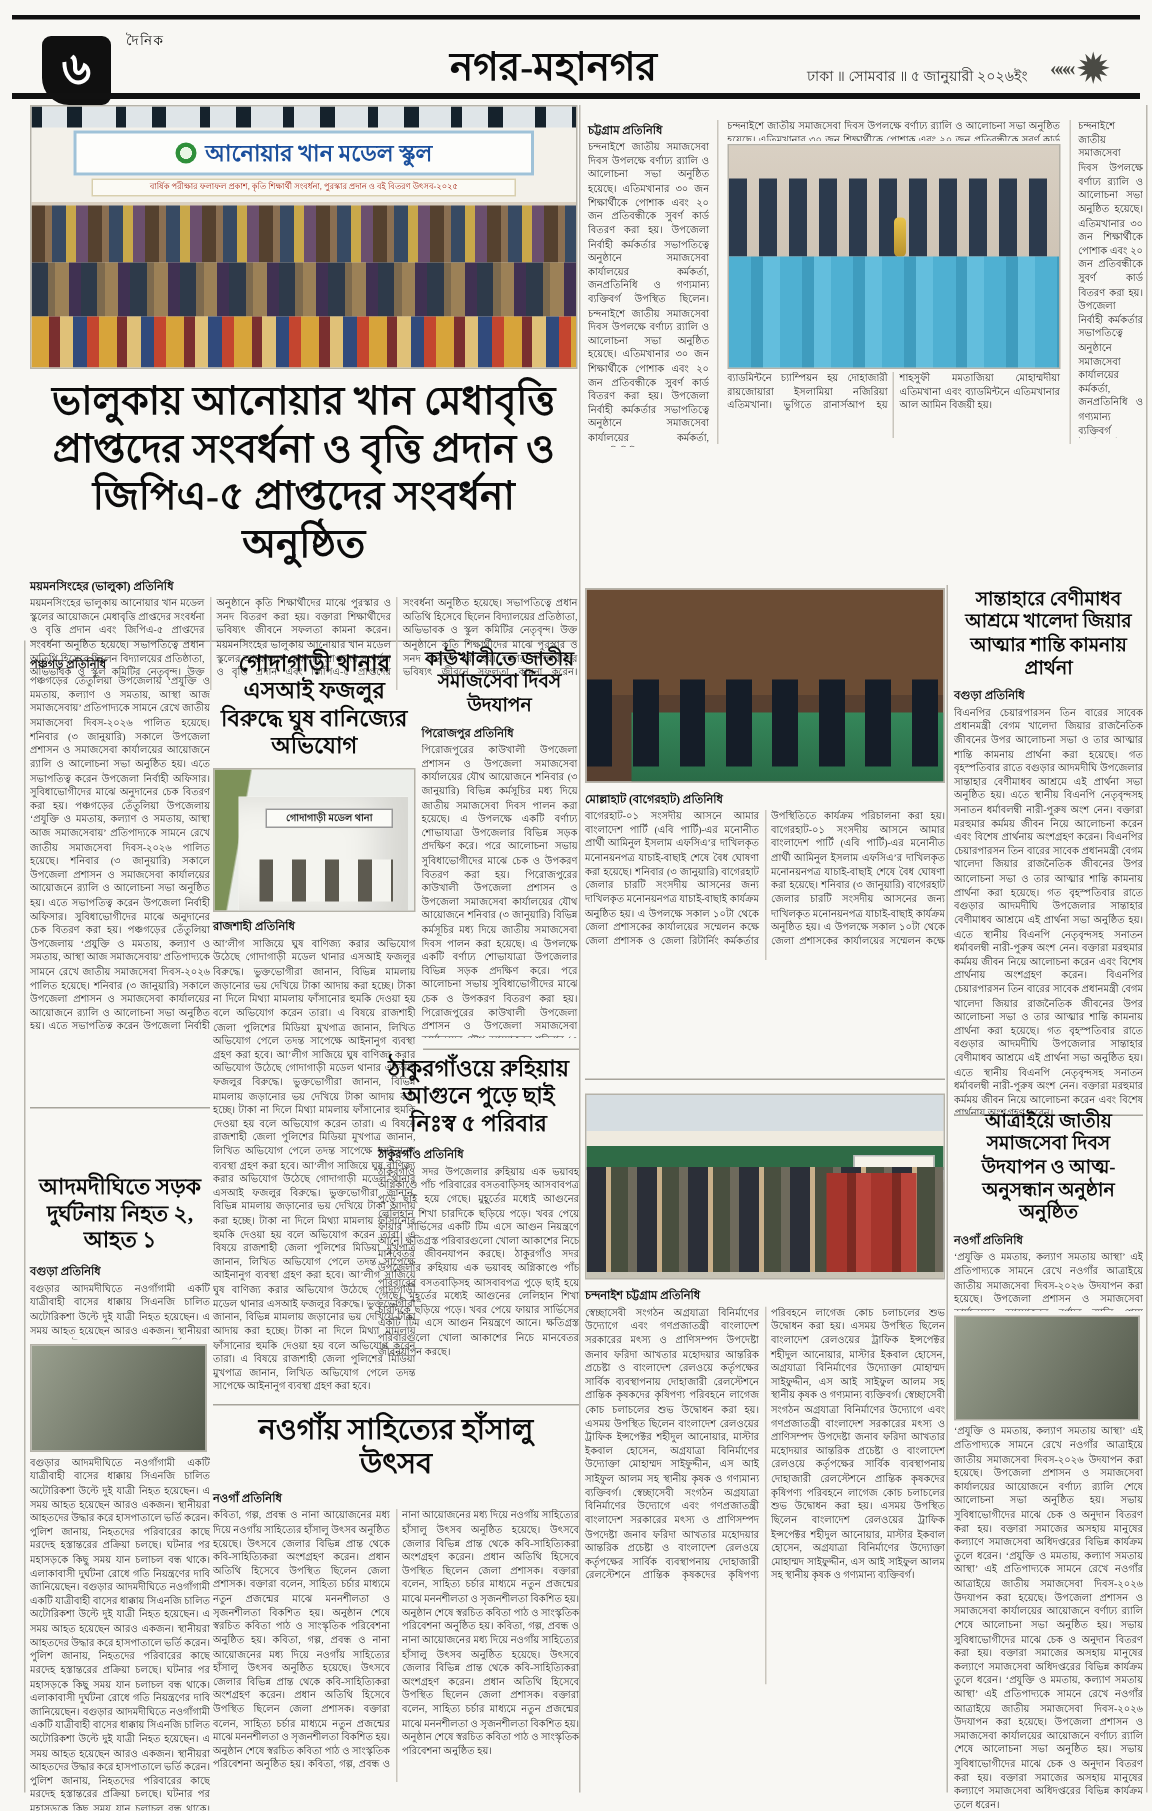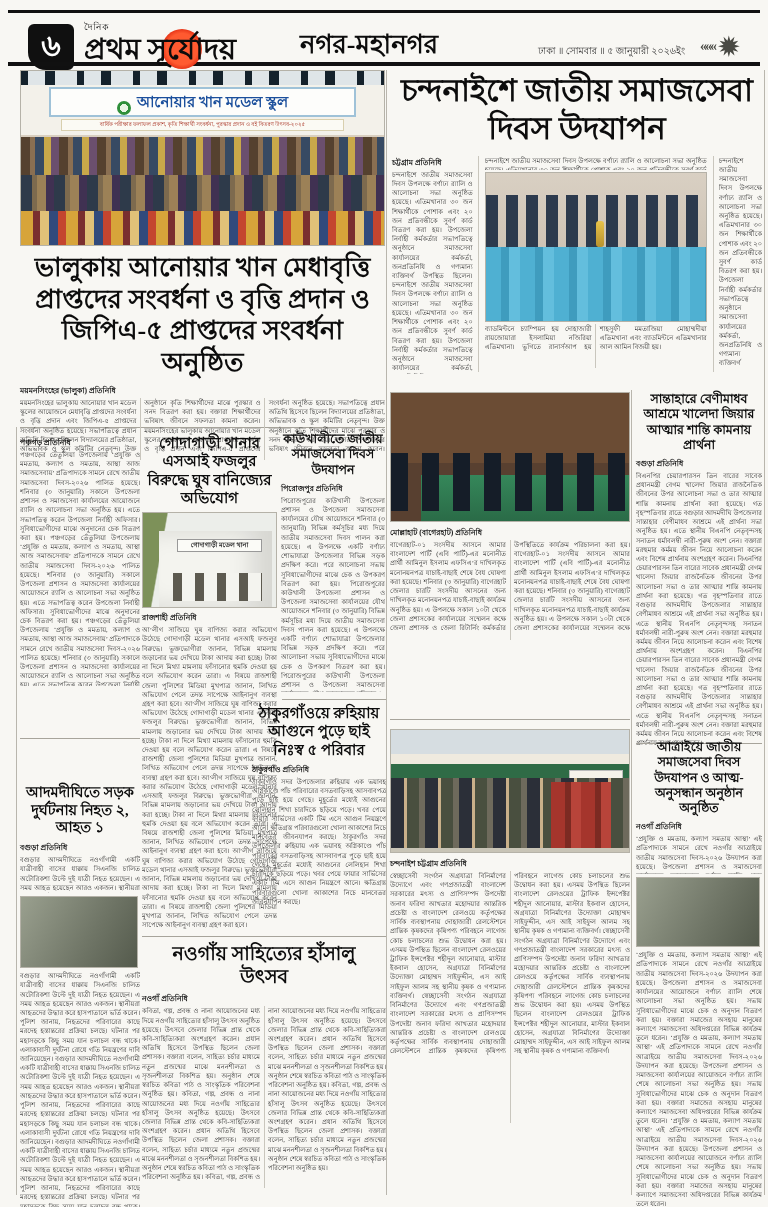--- a/index.html
+++ b/index.html
@@ -26,21 +26,21 @@
   .cols3{column-count:3;column-gap:8px;column-rule:1px solid #c9c6bd}
   .vrule{width:1px;background:#b9b6ad}
   .hrule{height:1px;background:#a7a49b}
   
   .photo{border:1px solid #b5b2a8;overflow:hidden;position:relative}
   
   .p-bhaluka{background:linear-gradient(#e8e4da 0 14px,#f3f1ea 14px 64px,#d9cfc0 64px 100%)}
   .pb-rail{position:absolute;top:0;left:0;right:0;height:14px;
      background:repeating-linear-gradient(90deg,#15222c 0 7px,#dfe5e8 7px 24px,#15222c 24px 34px,#dfe5e8 34px 56px)}
   .pb-banner{position:absolute;top:16px;left:28px;right:28px;height:30px;background:#fdfdfb;border:2px solid #9fc2d8;
-     display:flex;align-items:flex-end;justify-content:center;gap:6px}
+     display:flex;align-items:center;justify-content:center;gap:6px}
   .pb-logo{width:14px;height:14px;border-radius:50%;background:radial-gradient(circle,#e9f5e4 0 40%,#2f8f3a 41%)}
   .pb-banner span{font-size:15px;font-weight:bold;color:#1b4f9c;white-space:nowrap}
   .pb-sub{position:absolute;top:48px;left:40px;right:40px;height:12px;background:#fbfaf4;border:1px solid #d8cfae;
      font-size:5.5px;color:#a32414;display:flex;align-items:center;justify-content:center;white-space:nowrap;overflow:hidden}
   .pb-row1{position:absolute;top:66px;left:0;right:0;height:38px;
      background:repeating-linear-gradient(90deg,#55412f 0 9px,#8a6f52 9px 14px,#374a63 14px 23px,#c9a84a 23px 30px,#6b4f6e 30px 38px)}
   .pb-row2{position:absolute;top:104px;left:0;right:0;height:36px;
      background:repeating-linear-gradient(90deg,#2e3a4a 0 11px,#7d6a4e 11px 16px,#9c8157 16px 25px,#403152 25px 33px)}
   .pb-row3{position:absolute;top:140px;left:0;right:0;bottom:0;
      background:repeating-linear-gradient(90deg,#d7a43a 0 12px,#7a2f2f 12px 19px,#e0c178 19px 28px,#314a7c 28px 37px,#c4452f 37px 45px)}
@@ -84,24 +84,20 @@
 </style>
 </head>
 <body>
 
 <div class="abs topline" style="left:8px;top:10px;width:752px"></div>
 
 <div class="abs pageno" style="left:28px;top:24px">৬</div>
 
 <div class="abs" style="left:84px;top:20px">
   <div class="daily">দৈনিক</div>
-  <div style="position:relative">
-    <div class="sun abs" style="left:78px;top:-6px"></div>
-    <div class="paper">প্রথম সূর্যোদয়</div>
-  </div>
 </div>
 
 <div class="abs section-title" style="left:300px;top:24px">নগর-মহানগর</div>
 
 <div class="abs dateline" style="left:538px;top:44px">ঢাকা ॥ সোমবার ॥ ৫ জানুয়ারী ২০২৬ইং</div>
 
 <div class="abs" style="left:700px;top:32px;display:flex;align-items:center;gap:2px">
   <span class="orn-arrows">«««</span>
   <span class="ornament">✹</span>
 </div>
@@ -127,21 +123,20 @@
     <div class="pb-row3"></div>
   </div>
   <div class="hl" style="margin-top:6px;font-size:26px">ভালুকায় আনোয়ার খান মেধাবৃত্তি প্রাপ্তদের সংবর্ধনা ও বৃত্তি প্রদান ও জিপিএ-৫ প্রাপ্তদের সংবর্ধনা অনুষ্ঠিত</div>
   <div style="margin-top:5px">
     <div class="byline">ময়মনসিংহের (ভালুকা) প্রতিনিধি</div>
     <div class="body-text cols3" style="height:62px">ময়মনসিংহের ভালুকায় আনোয়ার খান মডেল স্কুলের আয়োজনে মেধাবৃত্তি প্রাপ্তদের সংবর্ধনা ও বৃত্তি প্রদান এবং জিপিএ-৫ প্রাপ্তদের সংবর্ধনা অনুষ্ঠিত হয়েছে। সভাপতিত্বে প্রধান অতিথি হিসেবে ছিলেন বিদ্যালয়ের প্রতিষ্ঠাতা, অভিভাবক ও স্কুল কমিটির নেতৃবৃন্দ। উক্ত অনুষ্ঠানে কৃতি শিক্ষার্থীদের মাঝে পুরস্কার ও সনদ বিতরণ করা হয়। বক্তারা শিক্ষার্থীদের ভবিষ্যৎ জীবনে সফলতা কামনা করেন। ময়মনসিংহের ভালুকায় আনোয়ার খান মডেল স্কুলের আয়োজনে মেধাবৃত্তি প্রাপ্তদের সংবর্ধনা ও বৃত্তি প্রদান এবং জিপিএ-৫ প্রাপ্তদের সংবর্ধনা অনুষ্ঠিত হয়েছে। সভাপতিত্বে প্রধান অতিথি হিসেবে ছিলেন বিদ্যালয়ের প্রতিষ্ঠাতা, অভিভাবক ও স্কুল কমিটির নেতৃবৃন্দ। উক্ত অনুষ্ঠানে কৃতি শিক্ষার্থীদের মাঝে পুরস্কার ও সনদ বিতরণ করা হয়। বক্তারা শিক্ষার্থীদের ভবিষ্যৎ জীবনে সফলতা কামনা করেন। ময়মনসিংহের ভালুকায় আনোয়ার খান মডেল স্কুলের আয়োজনে মেধাবৃত্তি প্রাপ্তদের সংবর্ধনা ও বৃত্তি প্রদান এবং জিপিএ-৫ প্রাপ্তদের সংবর্ধনা অনুষ্ঠিত হয়েছে। সভাপতিত্বে প্রধান অতিথি হিসেবে ছিলেন বিদ্যালয়ের প্রতিষ্ঠাতা, অভিভাবক ও স্কুল কমিটির নেতৃবৃন্দ। উক্ত অনুষ্ঠানে কৃতি শিক্ষার্থীদের মাঝে পুরস্কার ও সনদ বিতরণ করা হয়। বক্তারা শিক্ষার্থীদের ভবিষ্যৎ জীবনে সফলতা কামনা করেন।</div>
   </div>
 </div>
 
 <div class="abs" style="left:392px;top:72px;width:370px;height:316px">
-  <div class="hl" style="font-size:31px">চন্দনাইশে জাতীয় সমাজসেবা দিবস উদযাপন</div>
   <div style="display:flex;gap:6px;margin-top:8px;height:216px">
     <div style="width:88px;border-right:1px solid #c9c6bd;padding-right:5px">
       <div class="byline">চট্টগ্রাম প্রতিনিধি</div>
       <div class="body-text" style="height:204px">চন্দনাইশে জাতীয় সমাজসেবা দিবস উপলক্ষে বর্ণাঢ্য র‍্যালি ও আলোচনা সভা অনুষ্ঠিত হয়েছে। এতিমখানার ৩০ জন শিক্ষার্থীকে পোশাক এবং ২০ জন প্রতিবন্ধীকে সুবর্ণ কার্ড বিতরণ করা হয়। উপজেলা নির্বাহী কর্মকর্তার সভাপতিত্বে অনুষ্ঠানে সমাজসেবা কার্যালয়ের কর্মকর্তা, জনপ্রতিনিধি ও গণ্যমান্য ব্যক্তিবর্গ উপস্থিত ছিলেন। চন্দনাইশে জাতীয় সমাজসেবা দিবস উপলক্ষে বর্ণাঢ্য র‍্যালি ও আলোচনা সভা অনুষ্ঠিত হয়েছে। এতিমখানার ৩০ জন শিক্ষার্থীকে পোশাক এবং ২০ জন প্রতিবন্ধীকে সুবর্ণ কার্ড বিতরণ করা হয়। উপজেলা নির্বাহী কর্মকর্তার সভাপতিত্বে অনুষ্ঠানে সমাজসেবা কার্যালয়ের কর্মকর্তা, জনপ্রতিনিধি ও গণ্যমান্য ব্যক্তিবর্গ উপস্থিত ছিলেন।</div>
     </div>
     <div style="width:222px">
       <div class="body-text" style="height:14px">চন্দনাইশে জাতীয় সমাজসেবা দিবস উপলক্ষে বর্ণাঢ্য র‍্যালি ও আলোচনা সভা অনুষ্ঠিত হয়েছে। এতিমখানার ৩০ জন শিক্ষার্থীকে পোশাক এবং ২০ জন প্রতিবন্ধীকে সুবর্ণ কার্ড বিতরণ করা হয়। উপজেলা নির্বাহী কর্মকর্তার সভাপতিত্বে অনুষ্ঠানে সমাজসেবা কার্যালয়ের কর্মকর্তা, জনপ্রতিনিধি ও গণ্যমান্য ব্যক্তিবর্গ উপস্থিত ছিলেন।</div>
       <div class="photo p-chand" style="width:222px;height:150px;margin:2px 0">
         <div class="pc-row1"></div>
         <div class="pc-trophy"></div>

